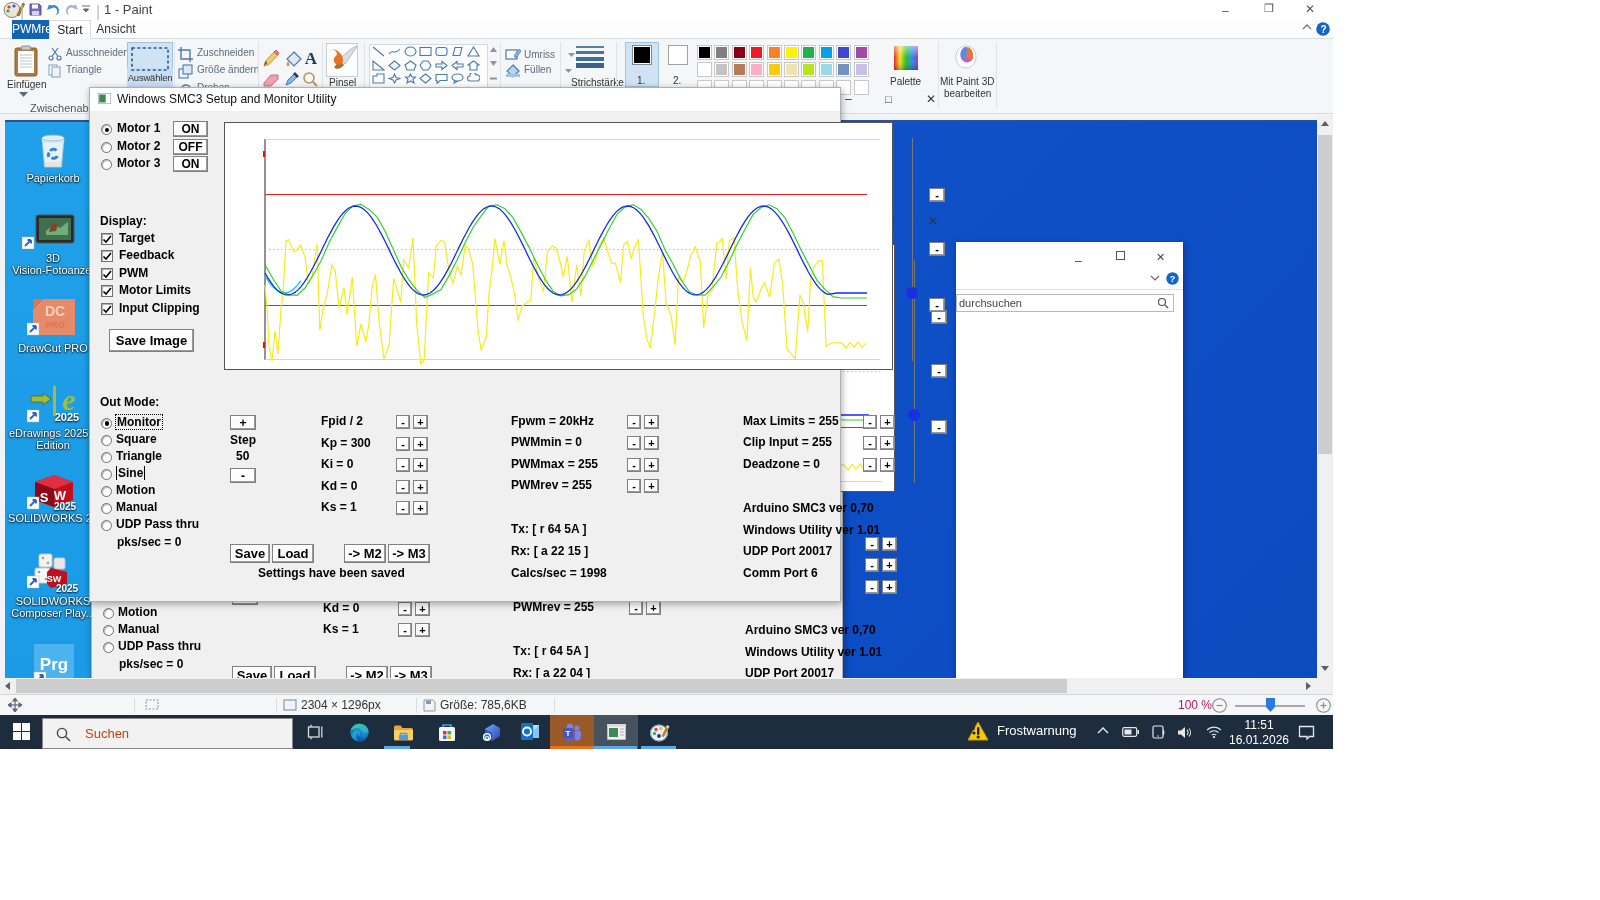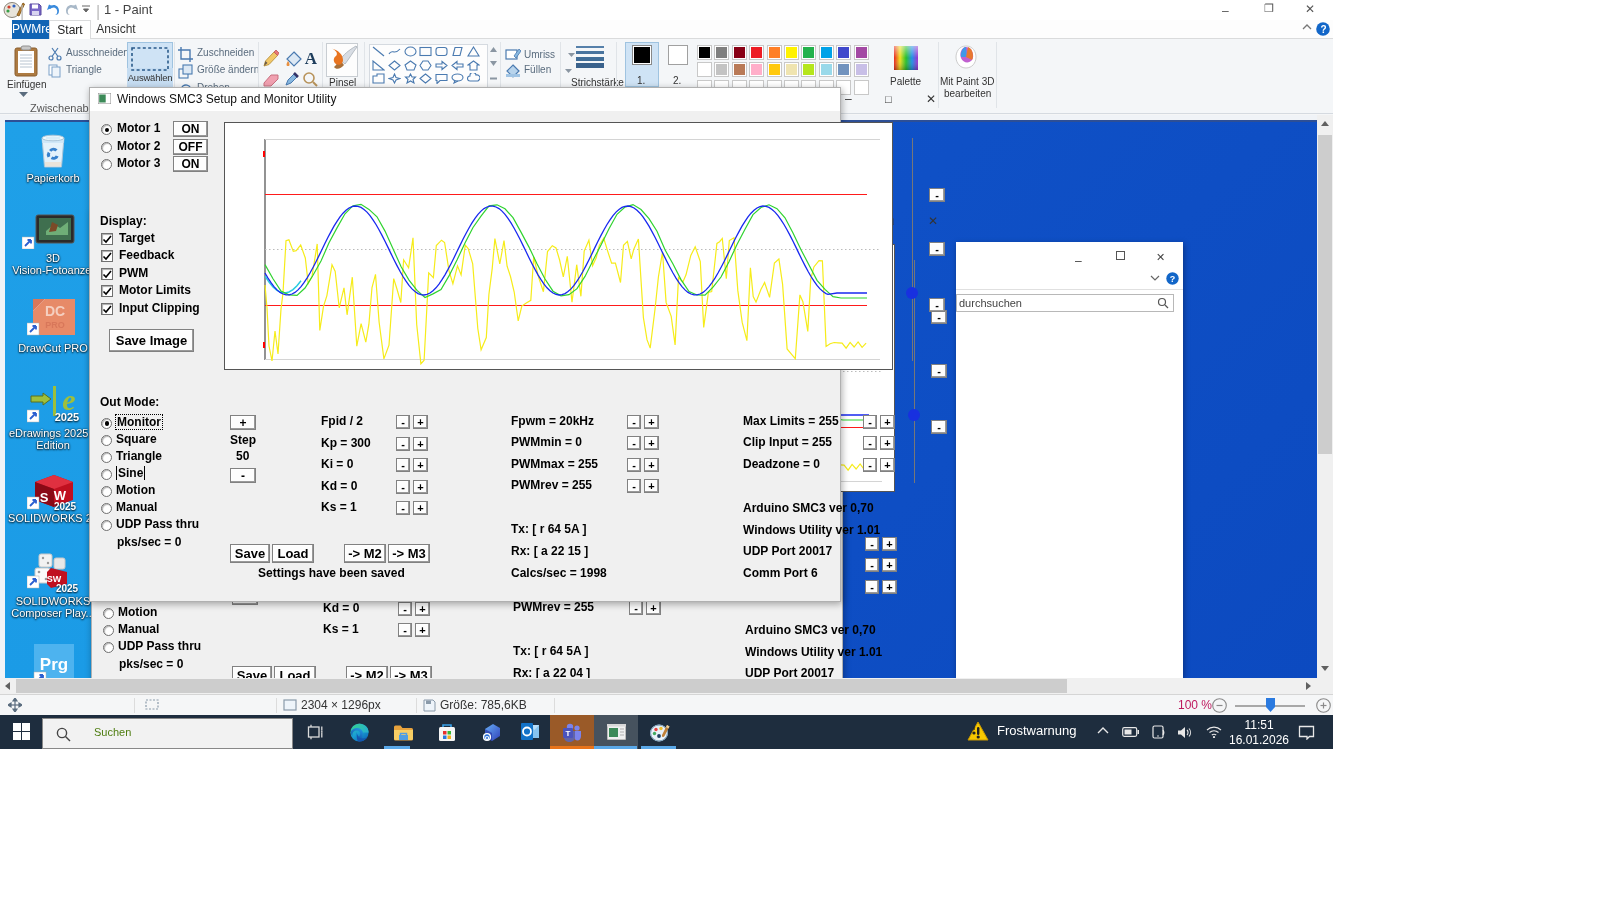--- a/index.html
+++ b/index.html
@@ -775,21 +775,21 @@
             <rect x="9" y="9" width="8" height="8" fill="#fff"></rect>
           </svg>
         </span>
     <div class="abs" style="left:42px;top:3px;width:251px;height:31px;background:#f2f2f2;border:1px solid #888">
       <span class="abs" style="left:13px;top:8px">
             <svg width="15" height="15">
               <circle cx="6" cy="6" r="4.6" fill="none" stroke="#444" stroke-width="1.4"></circle>
               <line x1="9.5" y1="9.5" x2="14" y2="14" stroke="#444" stroke-width="1.4"></line>
             </svg>
           </span>
-      <span class="abs" style="left:51px;top:7px;font-size:11px;color:#4d7c0f">Suchen</span>
+      <span class="abs" style="left:42px;top:7px;font-size:13px;color:#c2410c">Suchen</span>
     </div>
     <div class="tbic" style="left:293px">
           <svg width="17" height="16" viewBox="0 0 17 16">
             <g stroke="#dcdcdc" fill="none" stroke-width="1.3">
               <rect x="1.5" y="3" width="10.5" height="10"></rect>
               <line x1="4" y1="0.8" x2="4" y2="3"></line>
               <line x1="4" y1="13" x2="4" y2="15.2"></line>
               <line x1="14.8" y1="2.5" x2="14.8" y2="6.8"></line>
               <line x1="14.8" y1="9" x2="14.8" y2="13.5"></line>
             </g>

